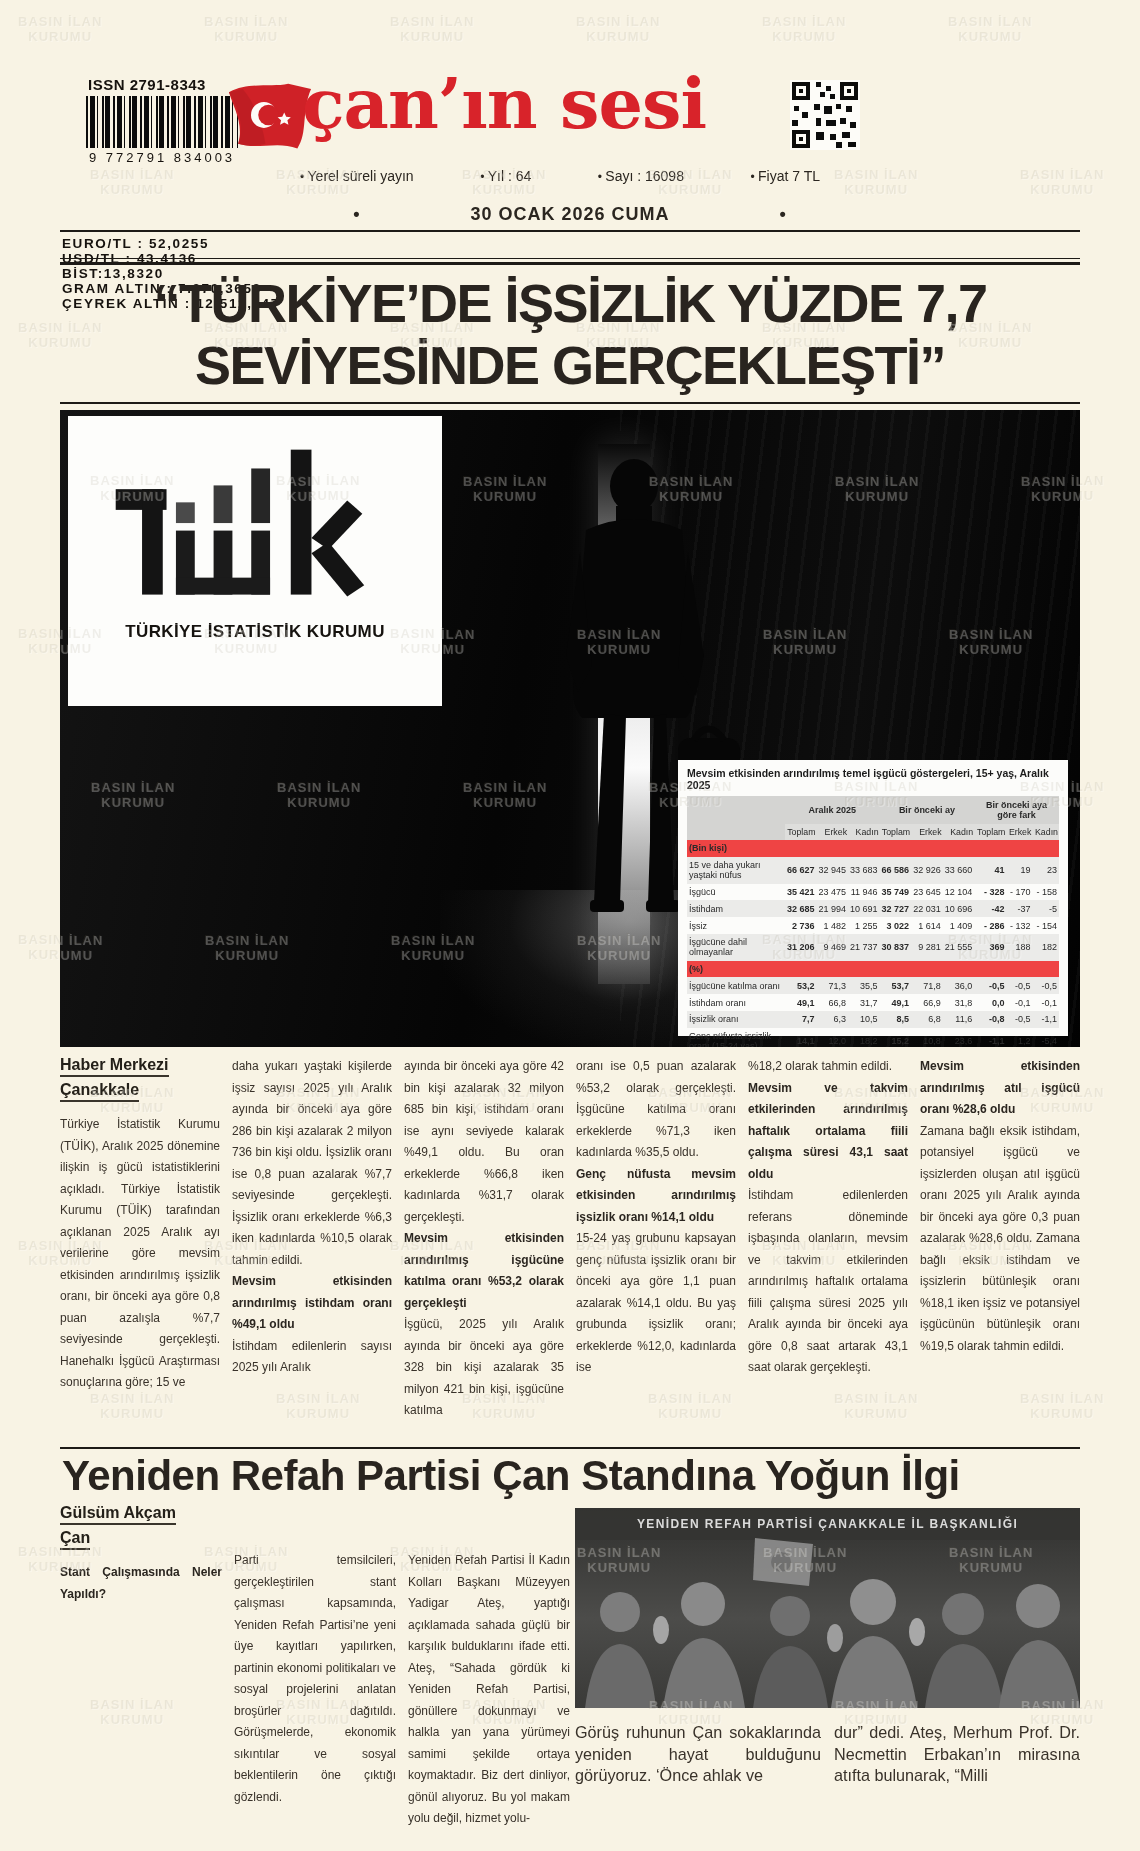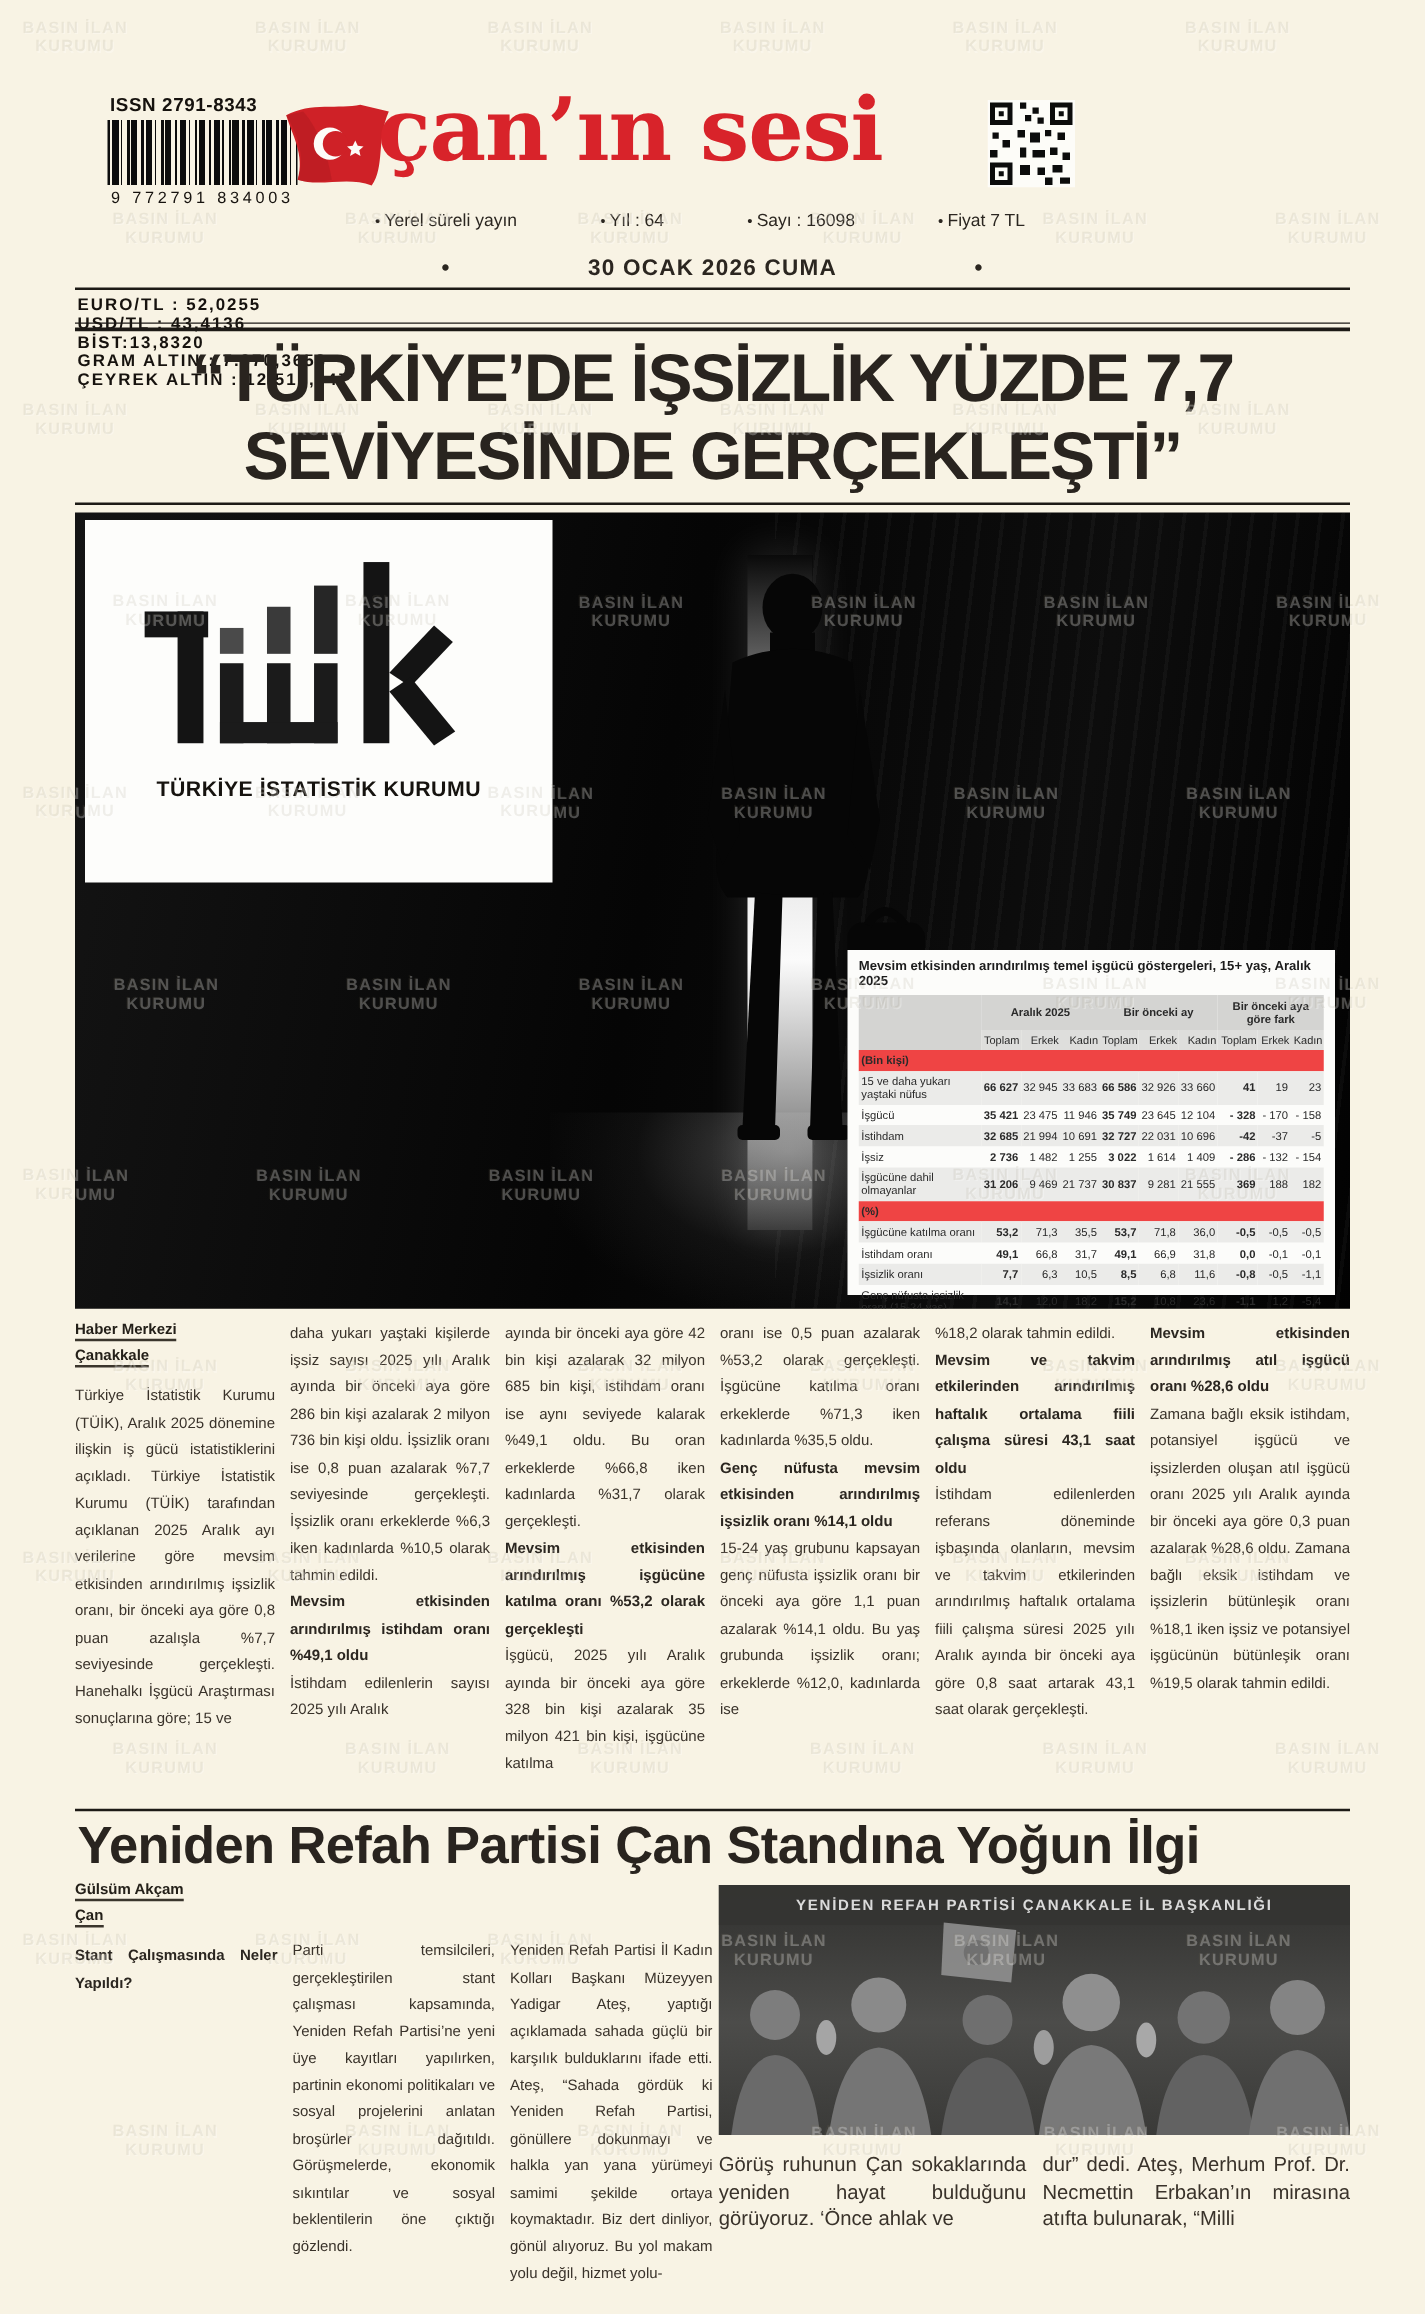--- a/index.html
+++ b/index.html
@@ -104,21 +104,21 @@
   .stats-box tr.section td { font-weight:700; text-align:left; background:#ef4444; }
   .stats-box td.b { font-weight:700; }
   
   .cols1 {
     position:absolute; left:60px; top:1056px; width:1020px; height:388px;
     display:flex; gap:12px; overflow:hidden;
   }
   .col { flex:1 1 0; min-width:0; }
   .byline { margin-bottom:12px; }
   .byline span {
-    display:block; width:fit-content; font-weight:700; font-size:12px; color:#242019;
+    display:block; width:fit-content; font-weight:700; font-size:16px; color:#242019;
     border-bottom:2px solid #3a352c; padding-bottom:1px; margin-bottom:4px;
   }
   .col p { font-size:12px; line-height:21.5px; text-align:justify; color:#39322a; }
   .col p.subhead { font-weight:700; color:#2b2620; }
   .rule-e { position:absolute; left:60px; right:60px; top:1447px; border-top:2px solid #1d1a16; }
   
   .headline2 {
     position:absolute; left:62px; top:1452px; width:1000px;
     font-size:42px; font-weight:700; color:#29241f; letter-spacing:-0.5px; white-space:nowrap;
   }

